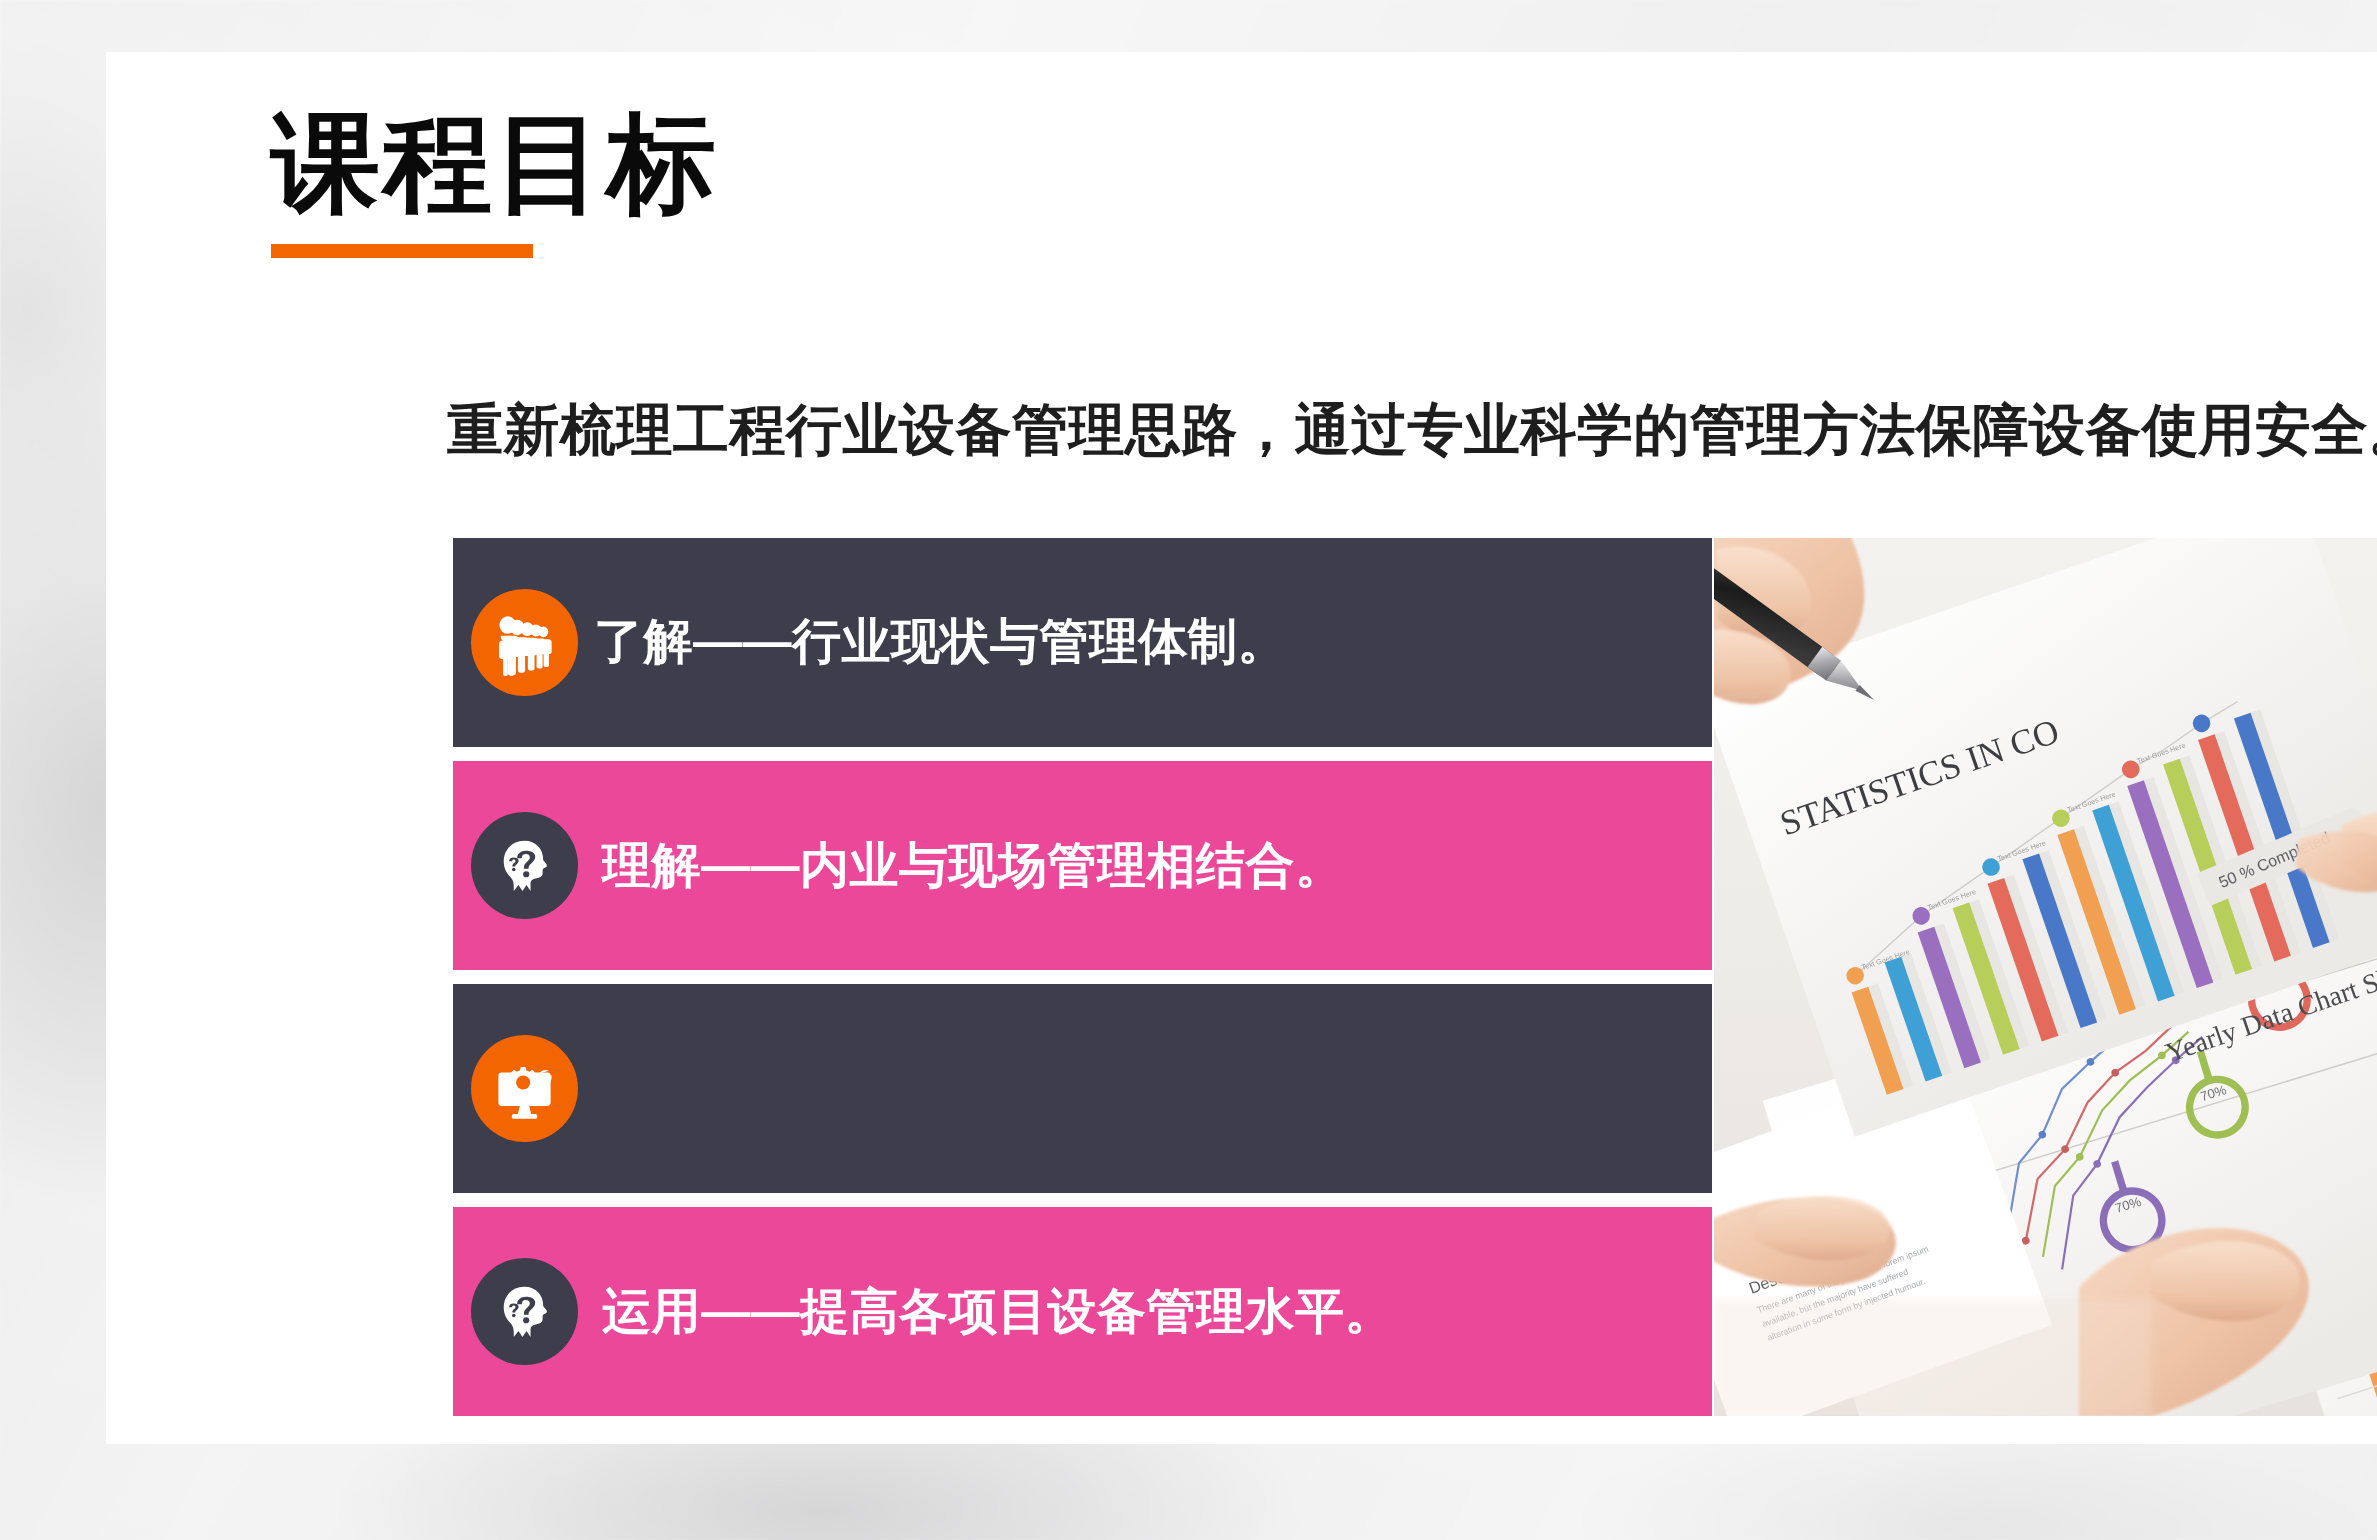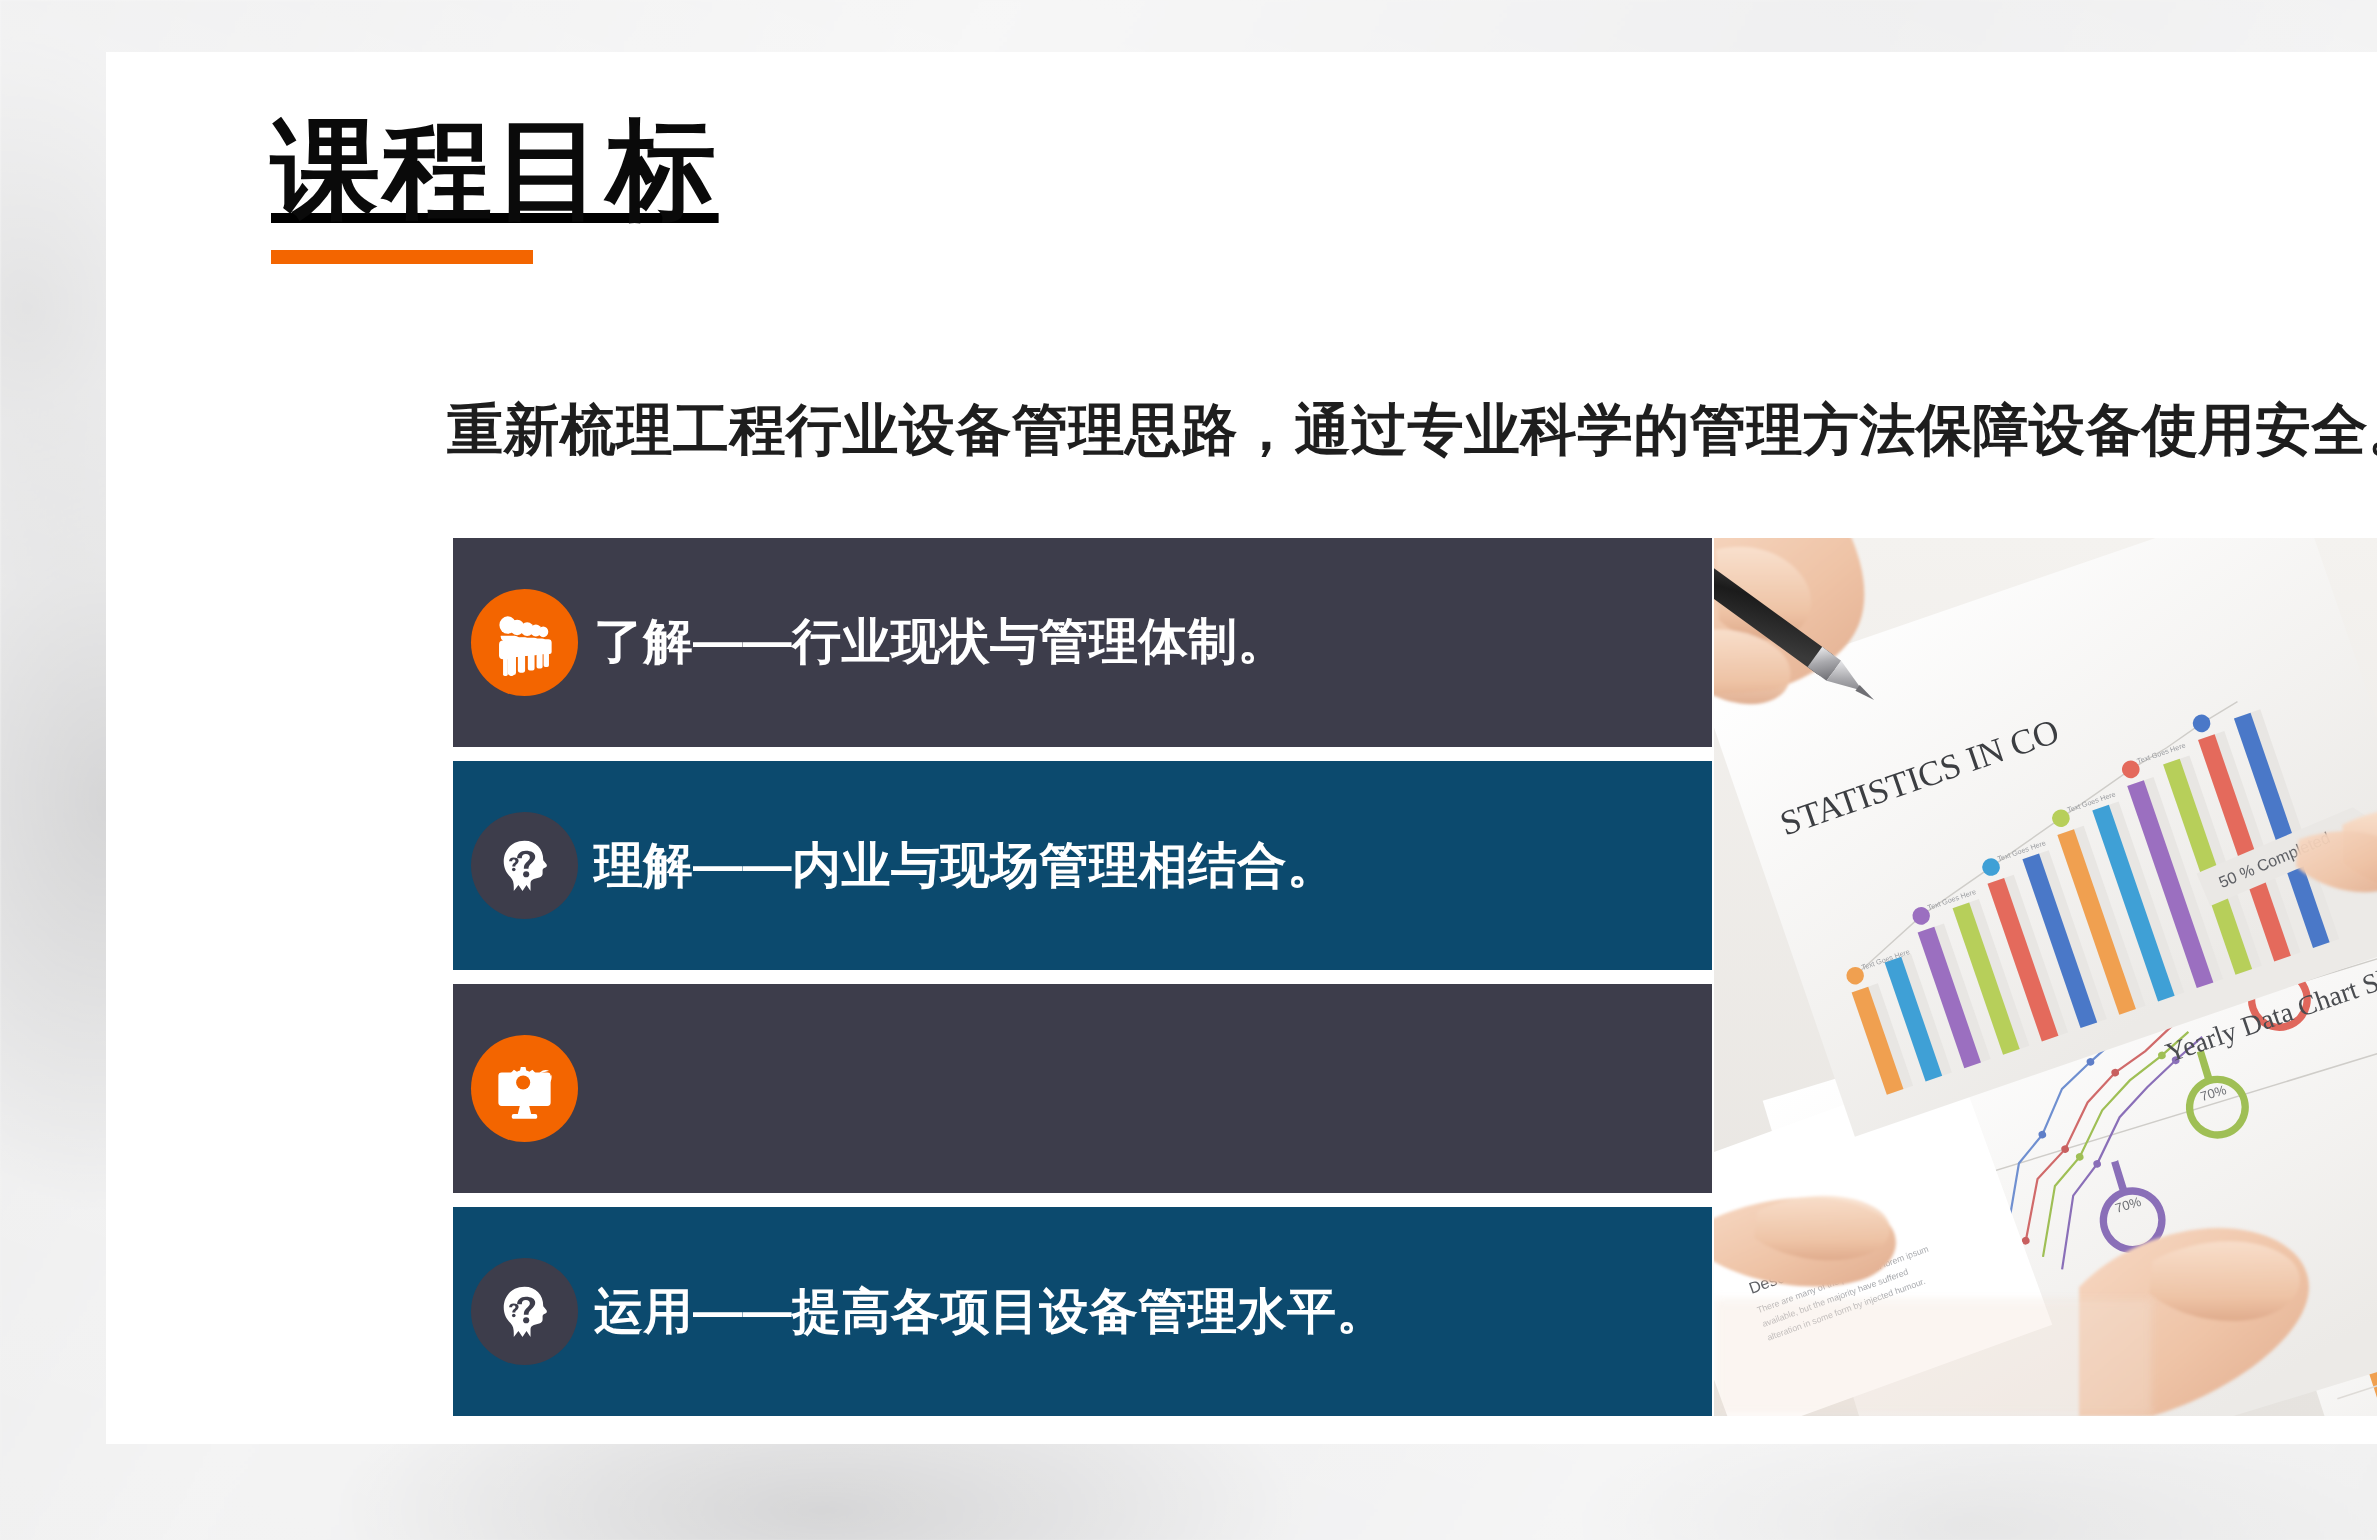--- a/index.html
+++ b/index.html
@@ -48,22 +48,21 @@
     top: 52px;
     width: 2544px;
     height: 1392px;
     background: #ffffff;
   }
 
   
   .title-block {
     position: absolute;
     left: 165px;
-    top: 63px;
-    text-decoration: underline;
+    top: 57px;
   }
   .slide-title {
     font-size: 109px;
     line-height: 1.0;
     font-weight: 700;
     color: #0a0a0a;
     letter-spacing: 2.9px;
     white-space: nowrap;
   }
   .title-rule {
@@ -106,21 +105,21 @@
   }
   .row {
     position: relative;
     flex: 1 1 0;
     display: flex;
     align-items: center;
     padding-left: 18px;
     box-sizing: border-box;
   }
   .row.dark  { background: #3d3d4b; }
-  .row.orange{ background: #0c4a6e; }
+  .row.orange{ background: #ec4899; gap: 8px; }
 
   .row-icon {
     flex: 0 0 auto;
     width: 107px;
     height: 107px;
     border-radius: 50%;
     display: flex;
     align-items: center;
     justify-content: center;
     margin-right: 16px;

